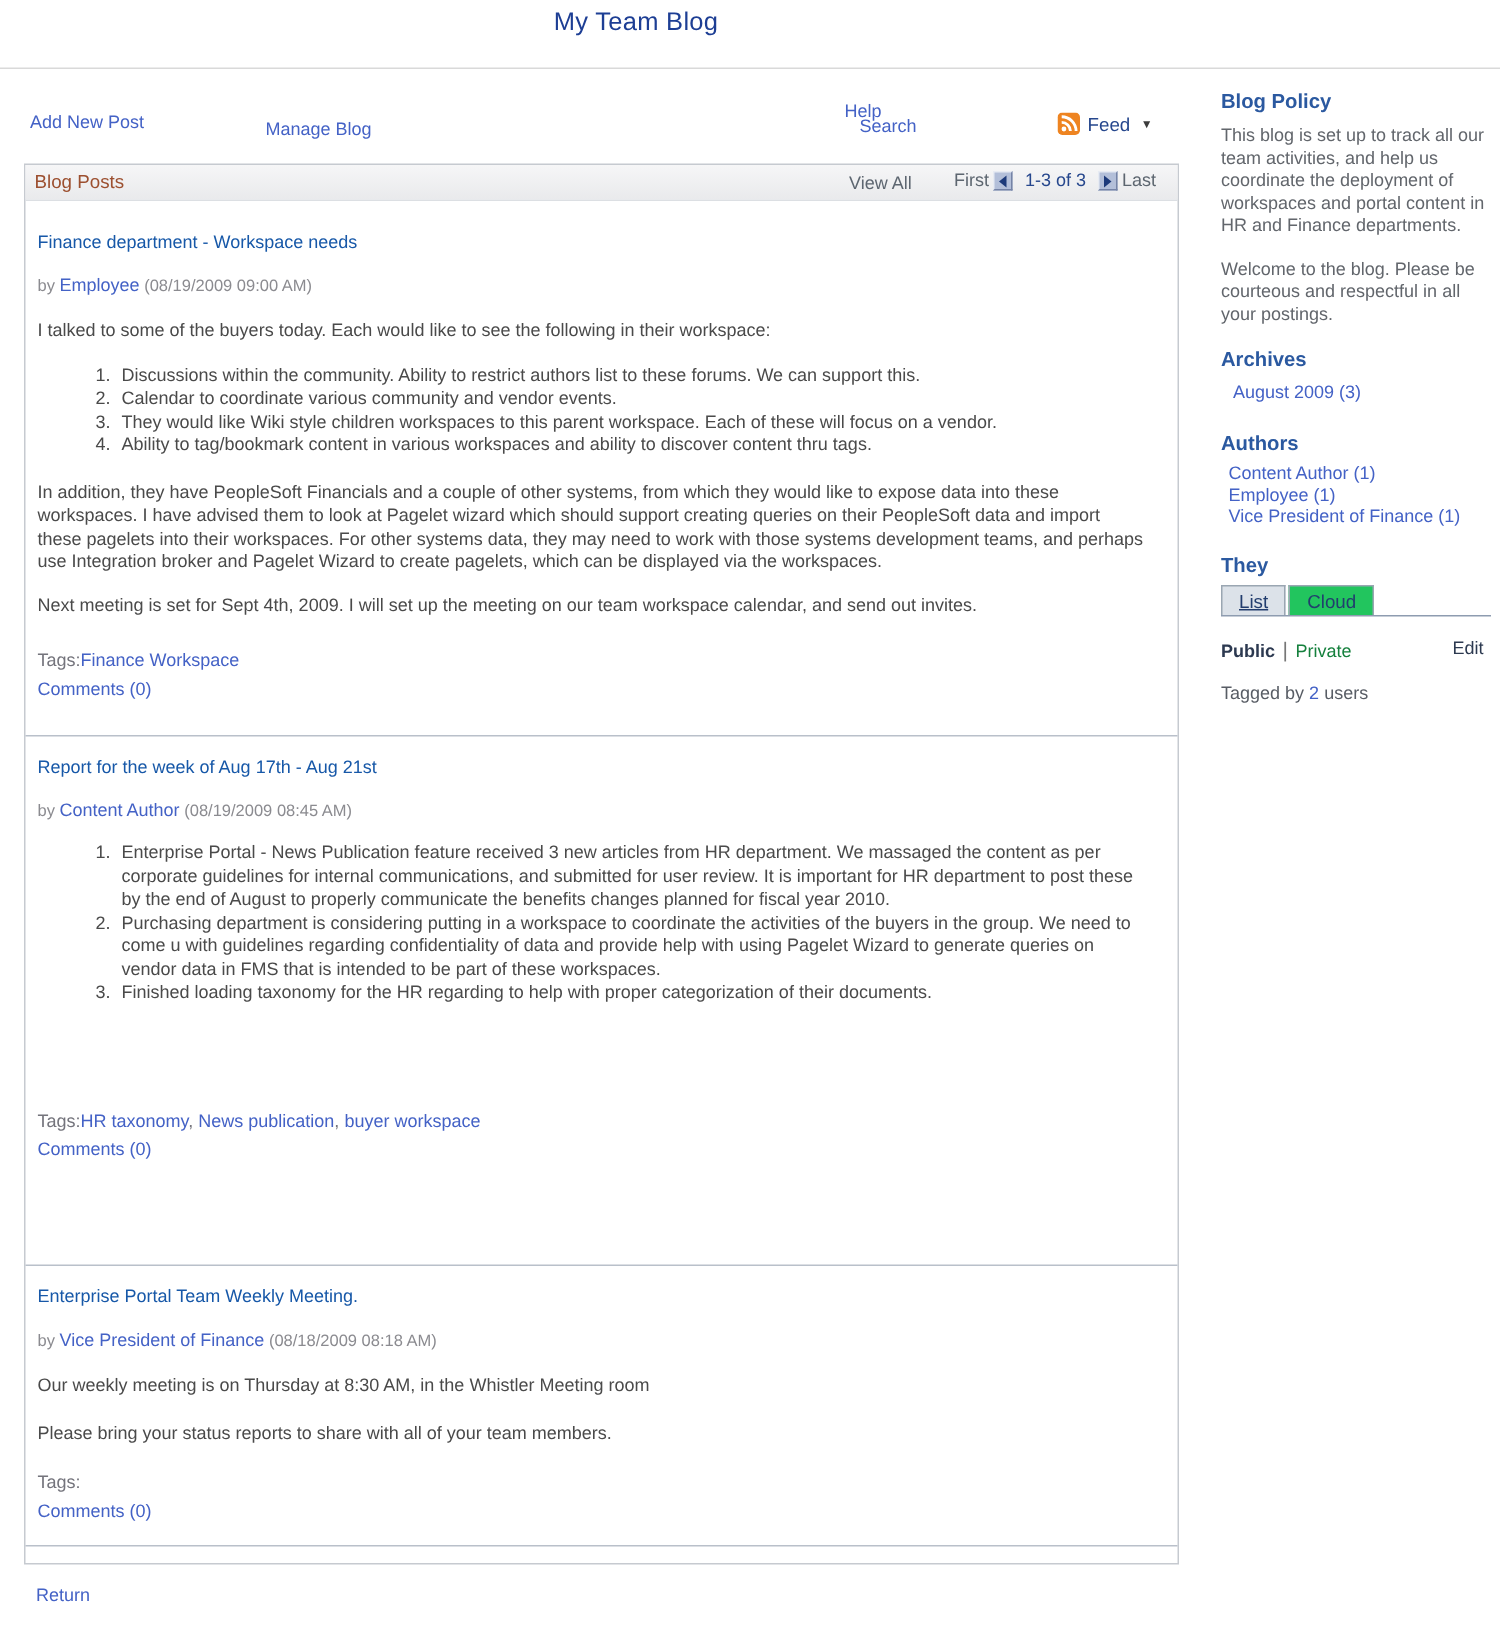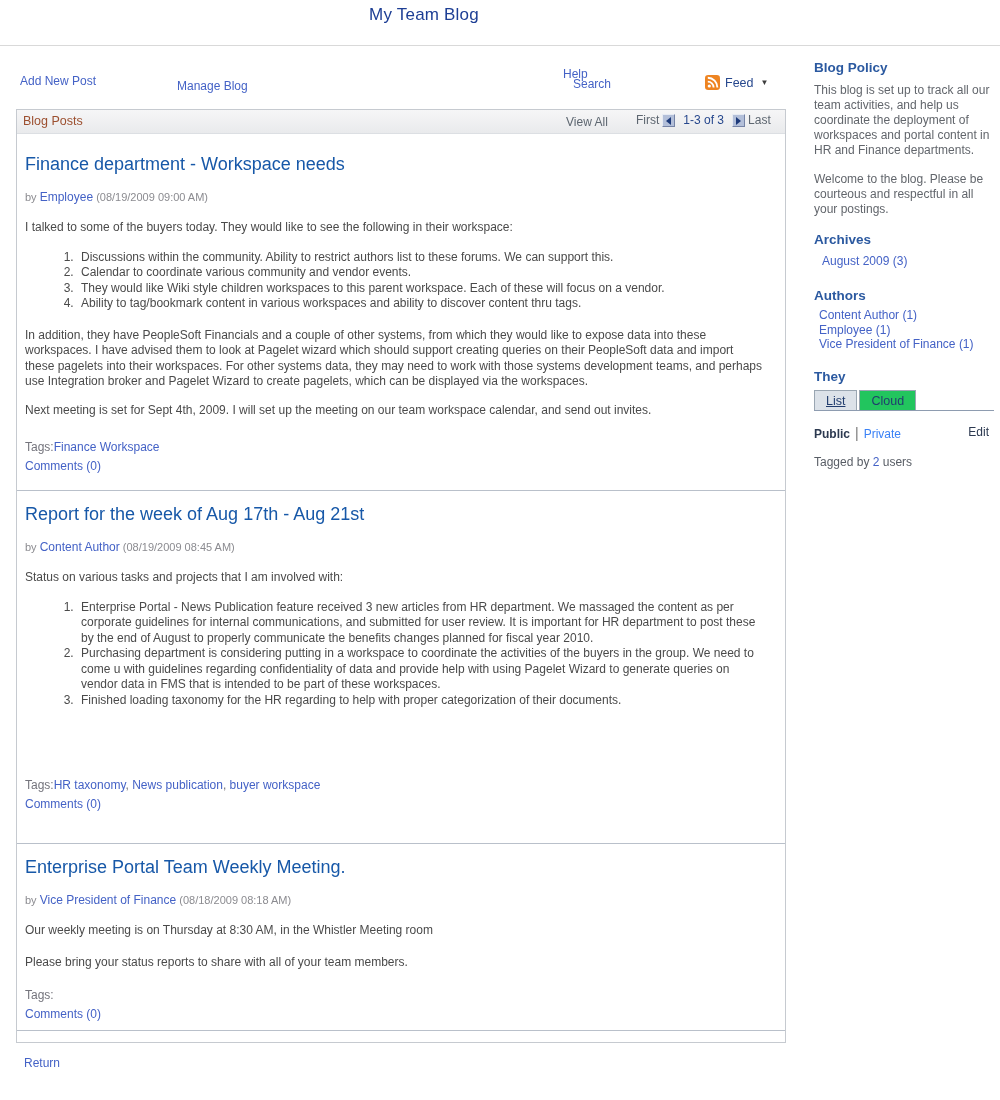--- a/index.html
+++ b/index.html
@@ -47,21 +47,21 @@
     display:inline-flex; align-items:center; justify-content:center; cursor:pointer;
   }
   .tri-left  { width:0; height:0; border-top:4px solid transparent; border-bottom:4px solid transparent; border-right:5px solid #1d3a7a; }
   .tri-right { width:0; height:0; border-top:4px solid transparent; border-bottom:4px solid transparent; border-left:5px solid #1d3a7a; }
 
   
   .post { padding:0 20px 0 8px; border-bottom:1px solid #b9c0ca; overflow:hidden; }
   .post-1 { height:357px; }
   .post-2 { height:353px; }
   .post-3 { height:187px; }
-  .post-title { font-size:18px; color:#1758a8; margin-top:20px; }
+  .post-title { font-size:12px; color:#1758a8; margin-top:20px; }
   .post-3 .post-title, .post-2 .post-title { margin-top:13px; }
   .byline { margin-top:15px; font-size:11px; color:#8b8b90; }
   .byline .author { color:#4462c6; font-size:12px; }
   .post p { margin:16px 0 0 0; line-height:15.5px; }
   .post ol { margin:14px 0 0 0; padding-left:52px; }
   .post li { line-height:15.5px; margin:0; padding-left:4px; }
   .spacer { height:70px; }
   .tags-row { margin-top:22px; color:#74747c; }
   .post-2 .tags-row { margin-top:0; }
   .post-3 .tags-row { margin-top:18px; }
@@ -84,21 +84,21 @@
   .author-item { line-height:14.5px; }
   .h-tags { margin-top:17px; }
   .tab-row { margin-top:6px; border-bottom:1px solid #8e9cb0; display:flex; align-items:flex-end; }
   .tab { padding:3px 11px 2px 11px; font-size:12.5px; color:#223d6e;
          border:1px solid #9aa6b2; border-bottom:none; margin-right:2px; cursor:pointer; }
   .tab.active { background:#dce2e9; text-decoration:underline; }
   .tab.inactive { background:#22c55e; }
   .vis-row { margin-top:14px; position:relative; height:16px; }
   .vis-public { font-weight:bold; color:#2c3950; }
   .vis-sep { color:#777; font-size:14px; margin:0 5px; }
-  .vis-private { color:#3b82f6; }
+  .vis-private { color:#15803d; }
   .vis-edit { position:absolute; right:5px; top:0; color:#2c3950; }
   .tag-cloud { margin-top:13px; line-height:18px; color:#62666c; }
   .tag-cloud a { color:#4462c6; }
   .tagged-by { margin-top:14px; color:#585d65; }
   .tagged-by a { color:#4462c6; }
 </style>
 </head>
 <body>
 
 <div class="page-header">
@@ -140,41 +140,40 @@
     </span>
   </div>
 
   <div class="post post-1">
     <div class="post-title">Finance department - Workspace needs</div>
     <div class="byline">
       <span>by</span>
       <a class="author">Employee</a>
       <span>(08/19/2009 09:00 AM)</span>
     </div>
-    <p>I talked to some of the buyers today. They would like to see the following in their workspace:</p>
+    <p>I talked to some of the buyers today. Each would like to see the following in their workspace:</p>
     <ol>
       <li>Discussions within the community. Ability to restrict authors list to these forums. We can support this.</li>
       <li>Calendar to coordinate various community and vendor events.</li>
       <li>They would like Wiki style children workspaces to this parent workspace. Each of these will focus on a vendor.</li>
       <li>Ability to tag/bookmark content in various workspaces and ability to discover content thru tags.</li>
     </ol>
     <p>In addition, they have PeopleSoft Financials and a couple of other systems, from which they would like to expose data into these workspaces. I have advised them to look at Pagelet wizard which should support creating queries on their PeopleSoft data and import these pagelets into their workspaces. For other systems data, they may need to work with those systems development teams, and perhaps use Integration broker  and Pagelet Wizard to create pagelets, which can be displayed via the workspaces.</p>
     <p style="margin-top:13px">Next meeting is set for Sept 4th, 2009. I will set up the meeting on our team workspace calendar, and send out invites.</p>
     <div class="tags-row"><span>Tags:</span><a>Finance Workspace</a></div>
     <div class="comments-row"><a>Comments (0)</a></div>
   </div>
 
   <div class="post post-2">
     <div class="post-title">Report for the week of Aug 17th - Aug 21st</div>
     <div class="byline">
       <span>by</span>
       <a class="author">Content Author</a>
       <span>(08/19/2009 08:45 AM)</span>
     </div>
-    <p>Status on various tasks and projects that I am involved with:</p>
     <ol>
       <li>Enterprise Portal - News Publication feature received 3 new articles from HR department. We massaged the content as per corporate guidelines for internal communications, and submitted for user review. It is important for HR department to post these by the end of August to properly communicate the benefits changes planned for fiscal year 2010.</li>
       <li>Purchasing department is considering putting in a workspace to coordinate the activities of the buyers in the group. We need to come u with guidelines regarding confidentiality of data and provide help with using Pagelet Wizard to generate queries on vendor data in FMS that is intended to be part of these workspaces.</li>
       <li>Finished loading taxonomy for the HR regarding to help with proper categorization of their documents.</li>
     </ol>
     <div class="spacer"></div>
     <div class="tags-row"><span>Tags:</span><a>HR taxonomy</a><span>,</span> <a>News publication</a><span>,</span> <a>buyer workspace</a></div>
     <div class="comments-row"><a>Comments (0)</a></div>
   </div>
 

